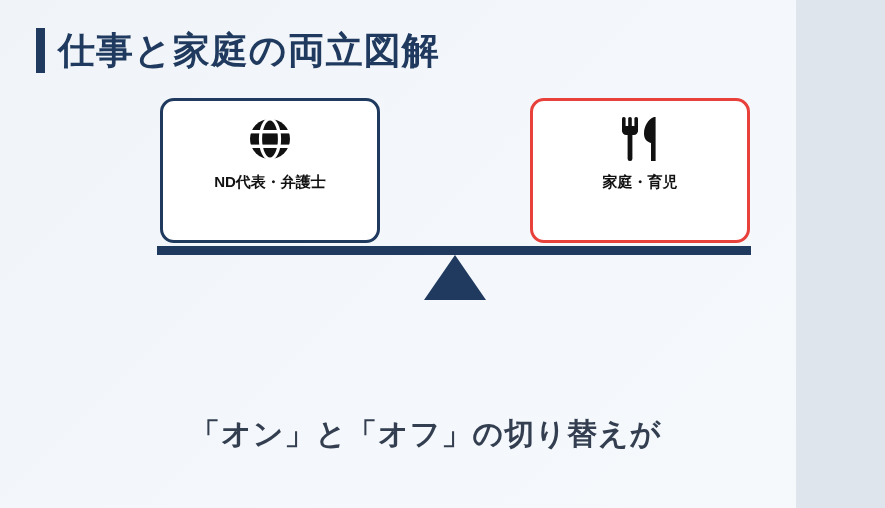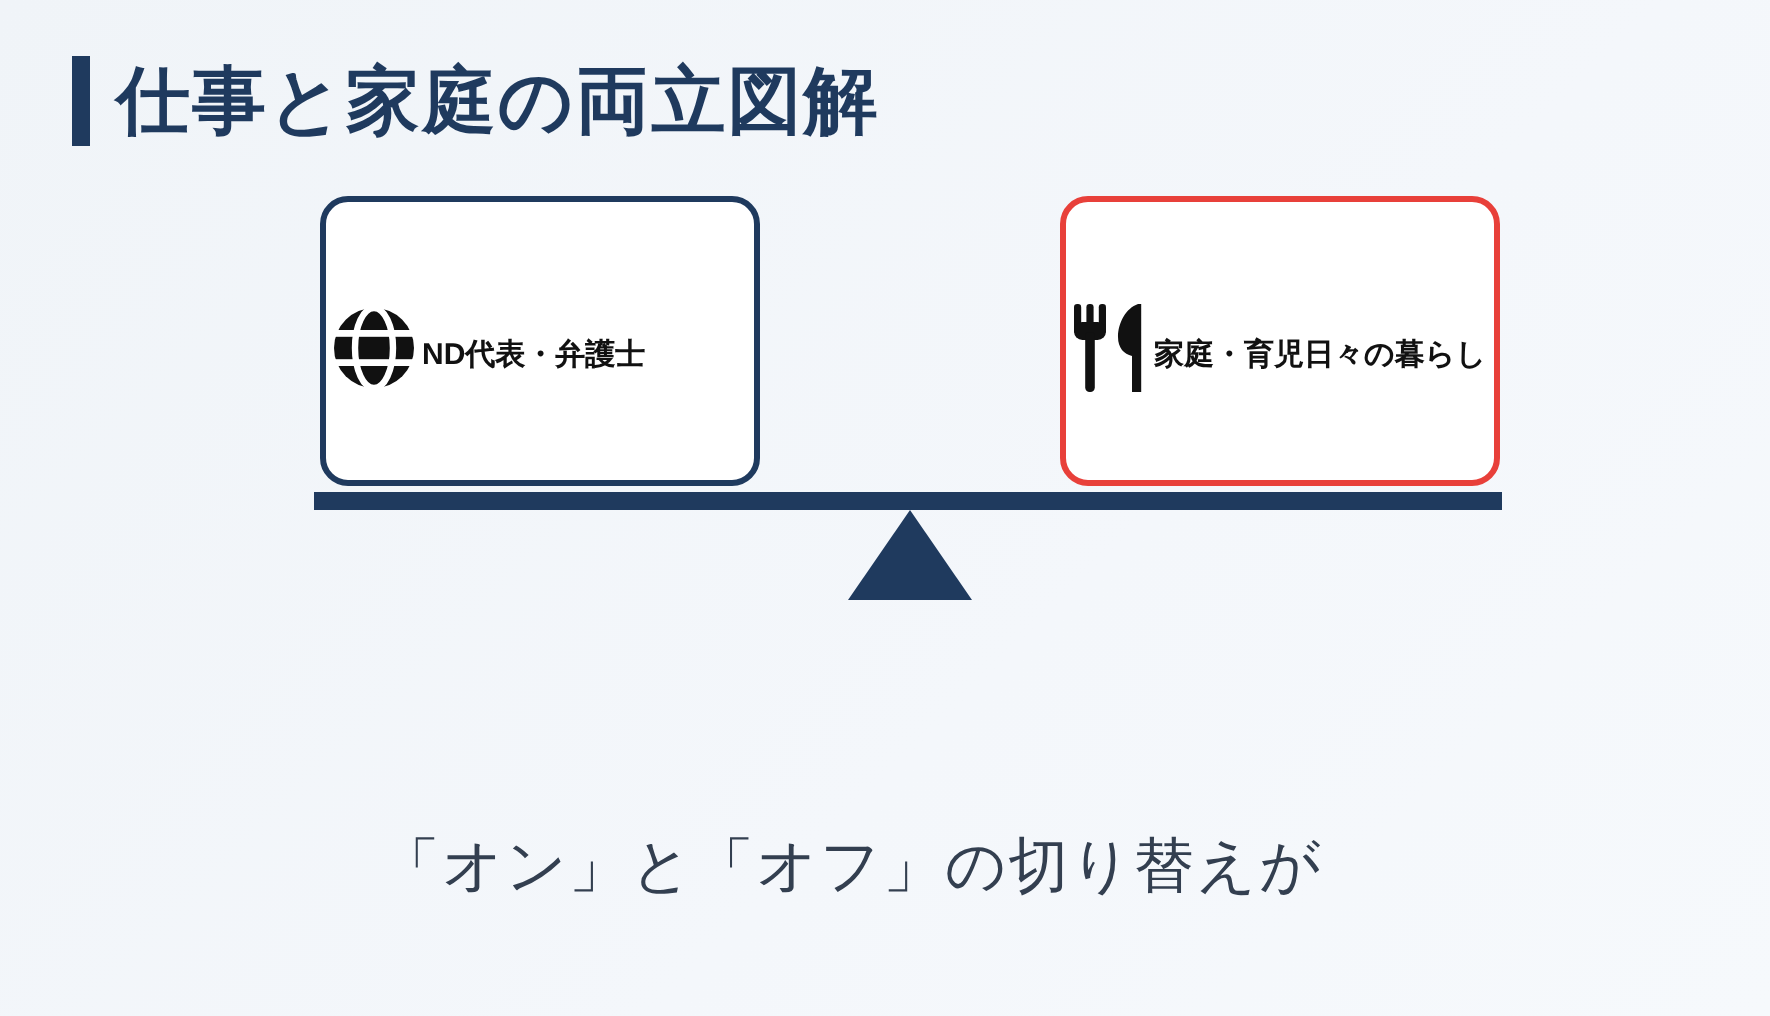--- a/index.html
+++ b/index.html
@@ -1,38 +1,38 @@
 <!DOCTYPE html>
 <html><head>
 <meta charset="utf-8">
 <style>
   * { margin:0; padding:0; box-sizing:border-box; }
   html,body { background:#dfe5ec; }
   .page {
     position:relative;
-    width:885px; height:508px;
+    width:796px; height:508px;
     background:linear-gradient(135deg,#f0f4f8 0%, #f4f7fb 60%, #f6f9fc 100%);
     font-family:"Liberation Sans","DejaVu Sans",sans-serif;
     overflow:hidden;
   }
   .title-row {
     position:absolute; left:36px; top:28px;
     display:flex; align-items:center; gap:13px;
   }
   .title-bar {
     width:9px; height:45px; background:#1f3a5e; display:inline-block;
   }
   .page-title {
     font-size:37px; font-weight:800; color:#1f3a5e;
     letter-spacing:1px; line-height:1; white-space:nowrap;
   }
   .box {
     position:absolute; top:98px; width:220px; height:145px;
     background:#ffffff; border-radius:14px;
-    display:flex; flex-direction:row; align-items:center;
+    display:flex; flex-direction:column; align-items:center;
     padding-top:13px;
   }
   .box-work  { left:160px; border:3px solid #1f3a5e; }
   .box-home  { left:530px; border:3px solid #e8403a; }
   .box-icon {
     height:50px; display:flex; align-items:center; justify-content:center;
     margin-bottom:6px;
   }
   .box-line {
     font-size:15px; font-weight:700; color:#111111;
@@ -44,21 +44,21 @@
   }
   .fulcrum {
     position:absolute; left:424px; top:255px;
     width:0; height:0;
     border-left:31px solid transparent;
     border-right:31px solid transparent;
     border-bottom:45px solid #1f3a5e;
   }
   .caption {
     position:absolute; left:190px; top:410px;
-    font-size:30px; font-weight:400; color:#333f50;
+    font-size:30px; font-weight:700; color:#333f50;
     line-height:48px; letter-spacing:1px; white-space:nowrap;
   }
 </style>
 </head>
 <body>
 
 <div class="page">
 
   <div class="title-row">
     <span class="title-bar"></span>
@@ -82,21 +82,20 @@
       <svg width="44" height="48" viewBox="0 0 44 48" aria-hidden="true">
         <rect x="4" y="2" width="3.6" height="15" rx="1.6" fill="#111111"></rect>
         <rect x="10.2" y="2" width="3.6" height="15" rx="1.6" fill="#111111"></rect>
         <rect x="16.4" y="2" width="3.6" height="15" rx="1.6" fill="#111111"></rect>
         <rect x="4" y="11" width="16" height="9" rx="4.2" fill="#111111"></rect>
         <rect x="9.6" y="16" width="4.8" height="30" rx="2.2" fill="#111111"></rect>
         <path d="M36,2 c-6,2 -10,9.5 -10,16.5 c0,5.5 3,8.5 7,9.5 l0,18 l4.6,0 l0,-44 z" fill="#111111"></path>
       </svg>
     </span>
     <div class="box-line">家庭・育児</div>
-    <div class="box-line">日々の暮らし</div>
   </div>
 
   <div class="beam"></div>
   <div class="fulcrum"></div>
 
   <div class="caption">
     <div class="caption-line">「オン」と「オフ」の切り替えが</div>
   </div>
 
 </div>

